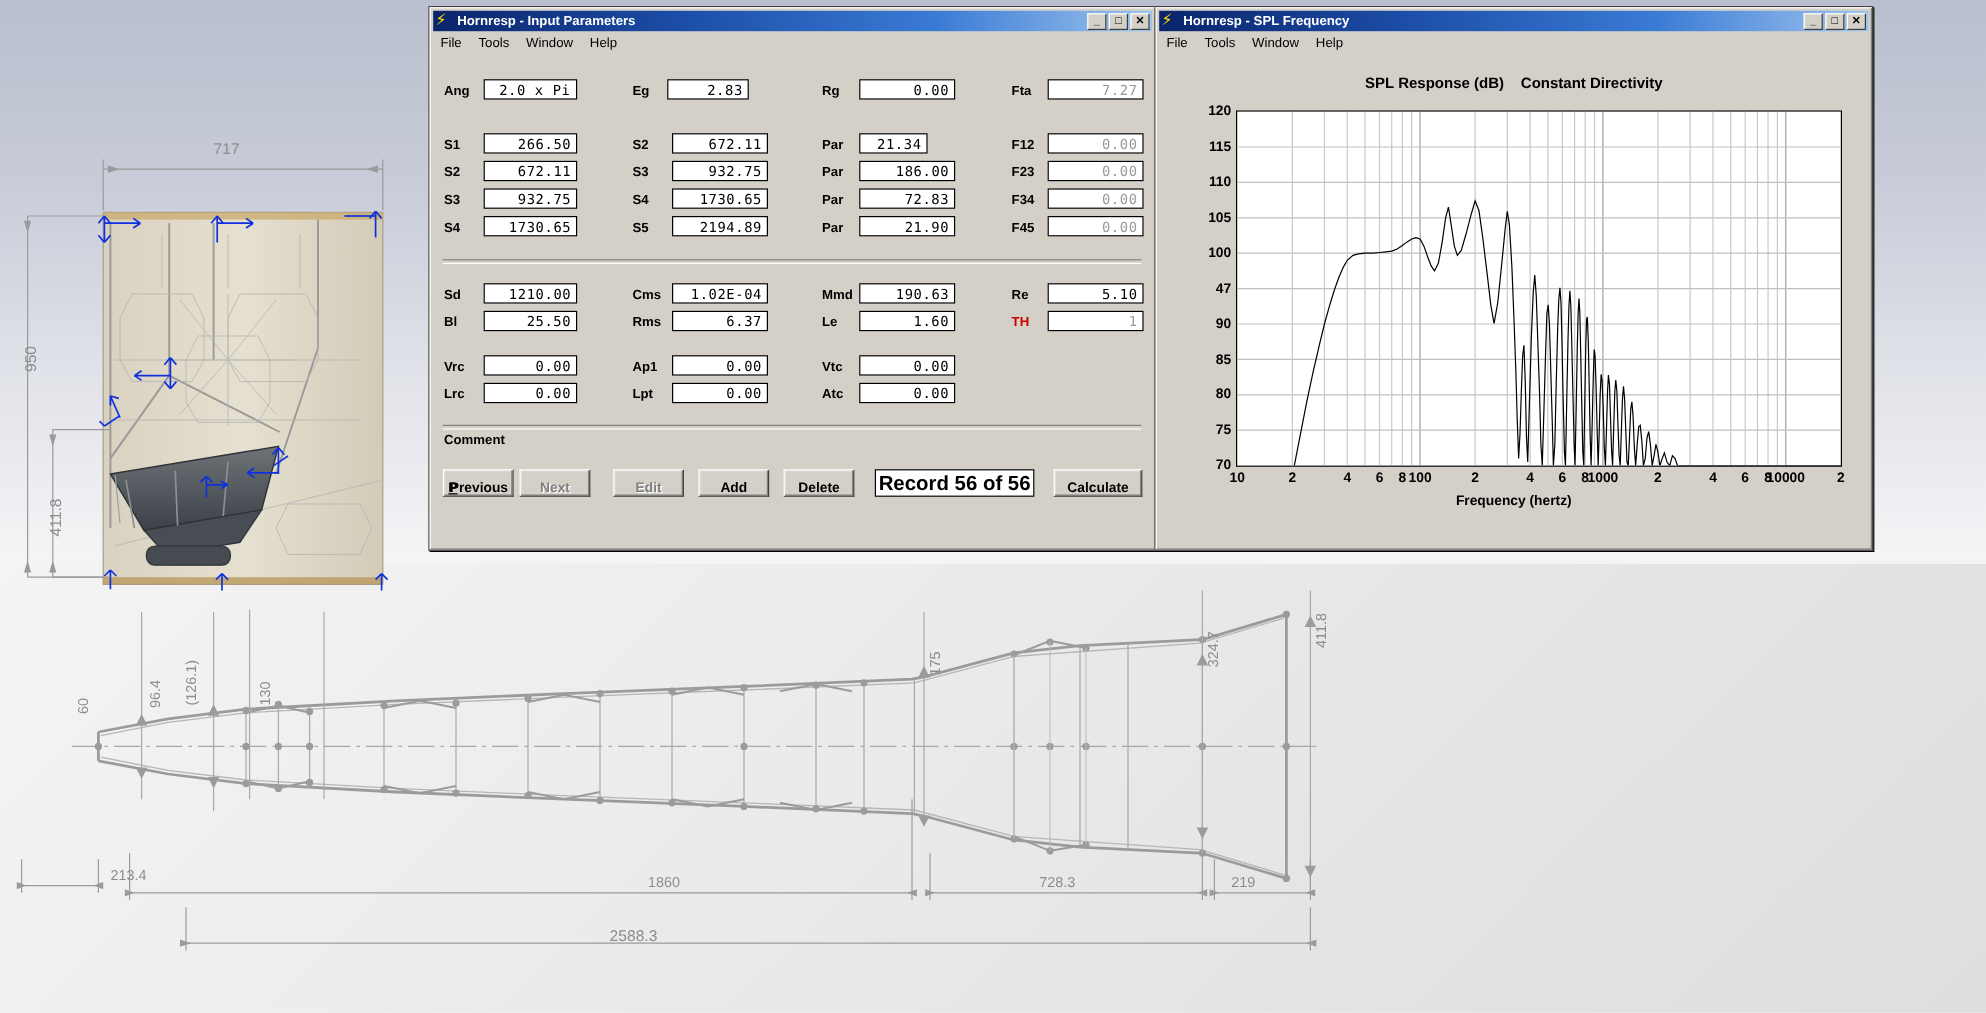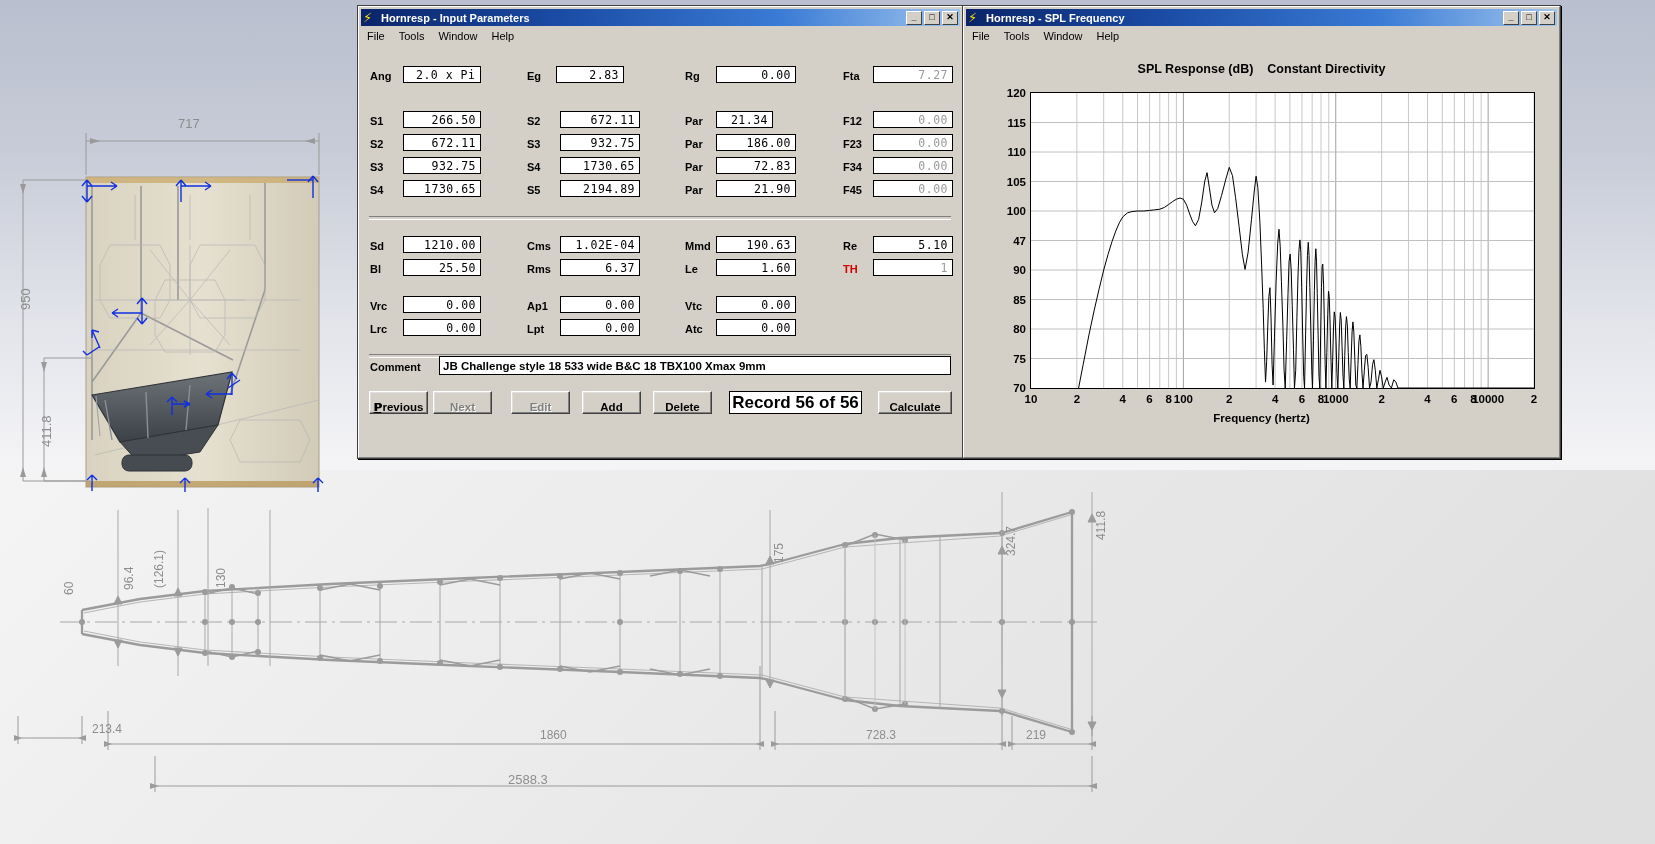--- a/index.html
+++ b/index.html
@@ -480,21 +480,20 @@
       <div class="lbl" style="position:absolute;left:5px;top:279px;">Lrc</div>
       <div class="box" style="left:38px;top:275px;width:78px;position:absolute;">0.00</div>
       <div class="lbl" style="position:absolute;left:162px;top:279px;">Lpt</div>
       <div class="box" style="left:195px;top:275px;width:80px;position:absolute;">0.00</div>
       <div class="lbl" style="position:absolute;left:320px;top:279px;">Atc</div>
       <div class="box" style="left:351px;top:275px;width:80px;position:absolute;">0.00</div>
 
       <div class="sep" style="left:4px;top:310px;width:582px;"></div>
 
       <div class="lbl" style="position:absolute;left:5px;top:317px;">Comment</div>
-      <div class="commentbox" style="left:74px;top:312px;width:512px;">JB Challenge style 18  533 wide B&amp;C 18 TBX100 Xmax 9mm</div>
 
       <div class="btn" style="left:4px;top:347px;width:59px;">
         <span><u>P</u><span style="margin-left:-6.5px">Previous</span></span>
       </div>
       <div class="btn disabled" style="left:68px;top:347px;width:59px;">
         <span>Next</span>
       </div>
       <div class="btn disabled" style="left:146px;top:347px;width:59px;">
         <span>Edit</span>
       </div>

